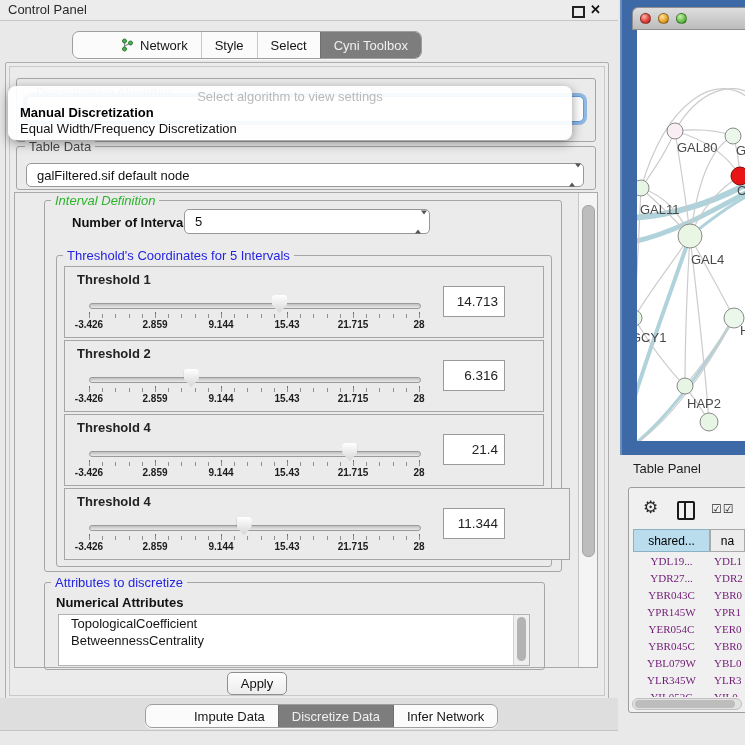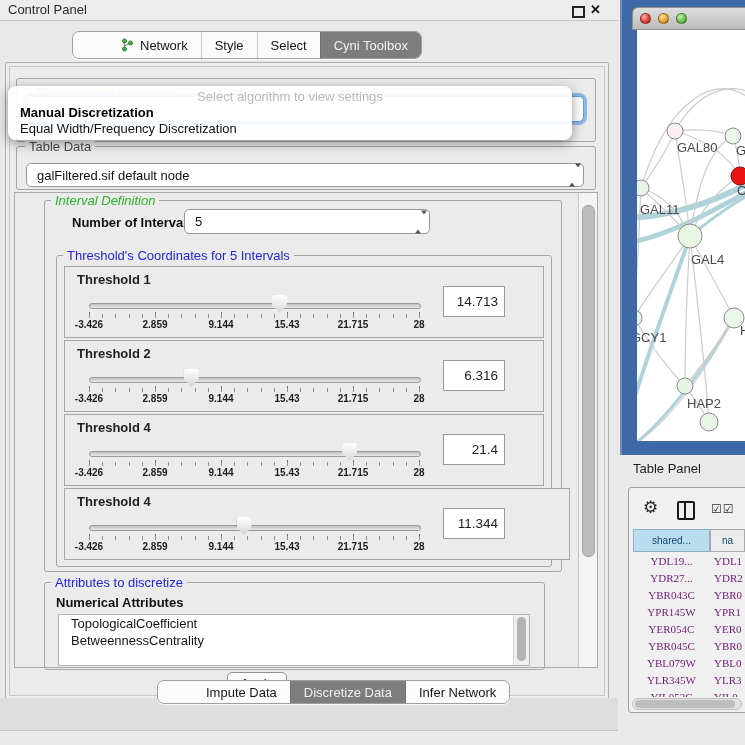--- a/index.html
+++ b/index.html
@@ -15,21 +15,21 @@
 
   .tabbar{display:flex;align-items:stretch;height:26px;border:1px solid #9e9e9e;border-radius:7px;
           background:#fbfbfb;overflow:hidden;box-shadow:0 1px 1px rgba(255,255,255,.8);}
   .tabbar .tab{display:flex;align-items:center;padding:0 13px;font-size:13px;color:#161616;
                border-left:1px solid #c9c9c9;cursor:default;white-space:nowrap;}
   .tabbar .tab:first-child{border-left:none;padding-left:48px;}
   .tabbar .tab.sel{background:#7d7d7d;color:#f0f0f0;border-left-color:#6f6f6f;}
   .tabbar .tab.sel + .tab{border-left-color:#6f6f6f;}
   .net-tab-icon{display:inline-block;margin-right:6px;line-height:0;}
   #topTabs{left:72px;top:31px;}
-  #bottomTabs{left:145px;top:680px;height:22px;margin-left:12px;}
+  #bottomTabs{left:145px;top:704px;height:22px;}
   .bottom-strip{left:0;top:698px;width:618px;height:32px;background:#dedede;border-bottom:1px solid #c4c4c4;}
 
   .main-panel{left:5px;top:62px;width:602px;height:636px;background:#ececec;border:1px solid #aeaeae;border-radius:2px;}
   .inner-panel{left:9px;top:66px;width:594px;height:628px;background:#ebebeb;border:1px solid #c9c9c9;}
 
   
   .grp{position:absolute;border:1px solid #a6a6a6;border-radius:3px;}
   .legend{position:absolute;background:#ebebeb;padding:0 4px;font-size:13px;white-space:nowrap;}
   .legend.green{color:#2cb22c;}
   .legend.blue{color:#2424e0;}
@@ -96,21 +96,21 @@
   .light.green{background:radial-gradient(circle at 35% 30%,#c8f0b0,#6cc24f 55%,#2f8f23);}
   .net-view{left:637px;top:30px;width:108px;height:411px;background:#fff;overflow:hidden;}
 
   .tp-title{left:633px;top:461px;font-size:13px;color:#1e1e1e;}
   .tp-box{left:628px;top:487px;width:125px;height:226px;background:#f0f0f0;border:1px solid #9d9d9d;border-radius:3px;box-sizing:border-box;}
   .tp-gear{left:643px;top:497px;font-family:"DejaVu Sans",sans-serif;font-size:17px;color:#2a2a2a;}
   .tp-colicon{left:677px;top:501px;width:14px;height:15px;border:2px solid #1a1a1a;border-radius:2px;}
   .tp-colicon .mid{position:absolute;left:5px;top:0;width:2px;height:100%;background:#1a1a1a;}
   .tp-checks{left:711px;top:502px;font-family:"DejaVu Sans",sans-serif;font-size:12px;color:#2a2a2a;letter-spacing:1px;}
   .tp-header{left:633px;top:529px;width:112px;height:23px;display:flex;}
-  .tp-header .hc{box-sizing:border-box;font-size:10px;color:#0c4a6e;display:flex;align-items:center;justify-content:center;
+  .tp-header .hc{box-sizing:border-box;font-size:12px;color:#000000;display:flex;align-items:center;justify-content:center;
                  border:1px solid #a9a9a9;background:#ececec;overflow:hidden;white-space:nowrap;}
   .tp-header .hc.sel{background:#badded;border-color:#8cb0c4;}
   .tp-rows{left:633px;top:555px;width:112px;height:142px;overflow:hidden;}
   .tp-row{display:flex;height:17px;font-size:11px;color:#701a75;font-family:Liberation Serif, serif;}
   .tp-row .c1{width:77px;text-align:center;overflow:hidden;white-space:nowrap;}
   .tp-row .c2{padding-left:4px;overflow:hidden;white-space:nowrap;}
   .tp-hsb{left:632px;top:698px;width:110px;height:12px;background:#e2e2e2;border:1px solid #c0c0c0;border-radius:6px;box-sizing:border-box;}
   .tp-hsb .thumb{position:absolute;left:2px;top:1px;width:100px;height:8px;background:#bdbdbd;border-radius:4px;}
 
   svg text{font-family:"Liberation Sans",sans-serif;}

